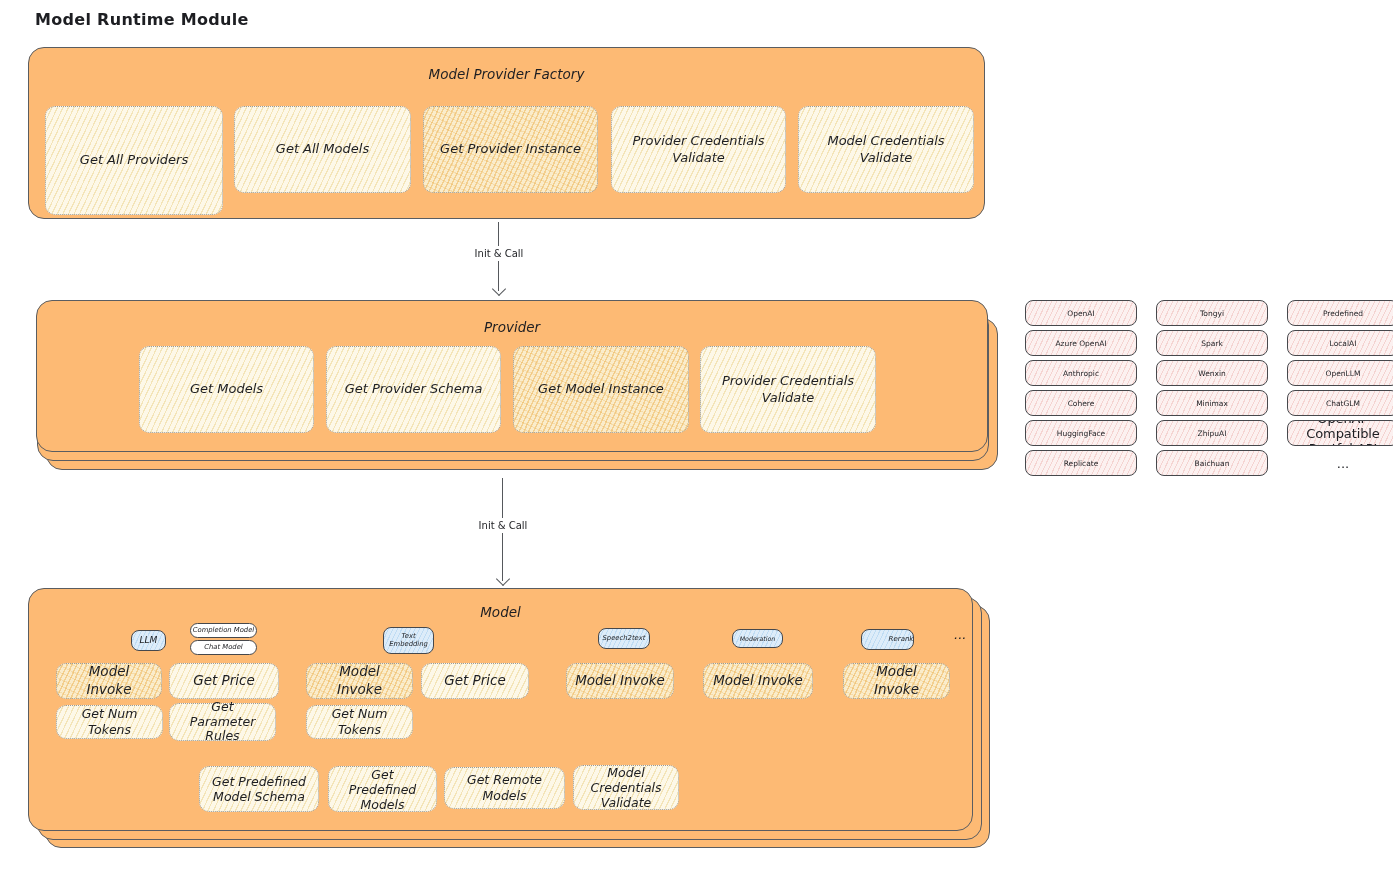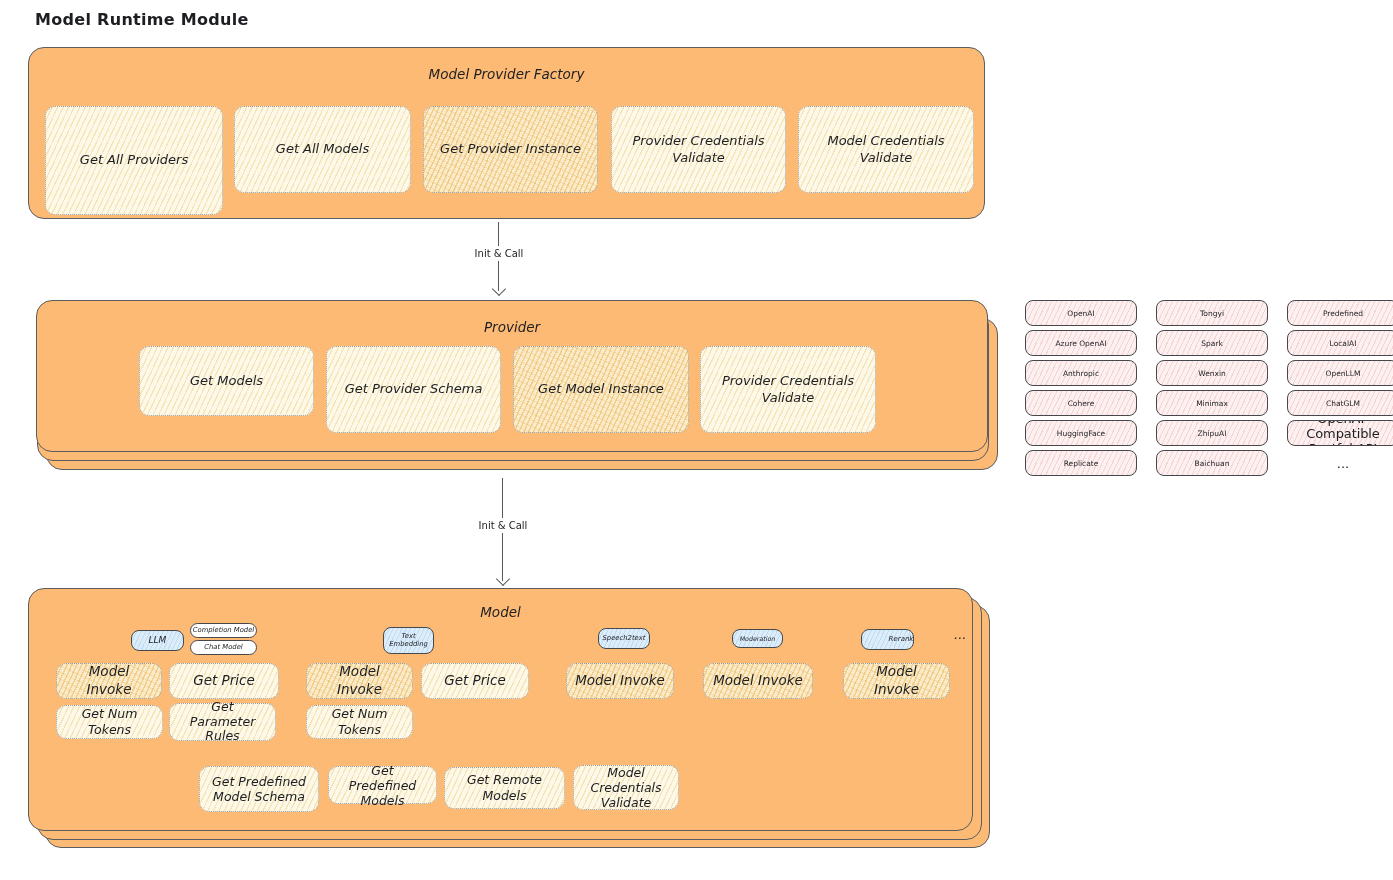--- a/index.html
+++ b/index.html
@@ -106,21 +106,21 @@
   <div class="arrow" style="left:498px;top:222px;height:72px;">
     <div class="arrow-line"></div>
     <div class="arrow-head"></div>
     <div class="arrow-label" style="top:24px;">Init &amp; Call</div>
   </div>
 
   <div class="sheet" style="left:46px;top:318px;width:952px;height:152px;"></div>
   <div class="sheet" style="left:37px;top:309px;width:952px;height:152px;"></div>
   <div class="sheet" style="left:36px;top:300px;width:952px;height:152px;">
     <div class="sheet-title">Provider</div>
-    <div class="op fill-yellow" style="left:102px;top:45px;width:175px;height:70px;text-align:right;">
+    <div class="op fill-yellow" style="left:102px;top:45px;width:175px;height:87px;text-align:right;">
         <span>Get Models</span>
       </div>
     <div class="op fill-yellow" style="left:289px;top:45px;width:175px;height:87px;">
         <span>Get Provider Schema</span>
       </div>
     <div class="op hl" style="left:476px;top:45px;width:176px;height:87px;">
         <span>Get Model Instance</span>
       </div>
     <div class="op fill-yellow" style="left:663px;top:45px;width:176px;height:87px;">
         <span>Provider Credentials Validate</span>
@@ -152,21 +152,21 @@
     <div class="arrow-line"></div>
     <div class="arrow-head"></div>
     <div class="arrow-label" style="top:40px;">Init &amp; Call</div>
   </div>
 
   <div class="sheet" style="left:45px;top:605px;width:945px;height:243px;"></div>
   <div class="sheet" style="left:37px;top:597px;width:945px;height:243px;"></div>
   <div class="sheet" style="left:28px;top:588px;width:945px;height:243px;">
     <div class="sheet-title" style="top:15px;">Model</div>
 
-    <div class="pill fill-blue" style="left:102px;top:41px;width:53px;height:21px;font-size:9px;">LLM</div>
+    <div class="pill fill-blue" style="left:102px;top:41px;width:35px;height:21px;font-size:9px;">LLM</div>
     <div class="pill" style="left:161px;top:34px;width:67px;height:15px;font-size:6.8px;">Completion Model</div>
     <div class="pill" style="left:161px;top:51px;width:67px;height:15px;font-size:6.8px;">Chat Model</div>
     <div class="pill fill-blue" style="left:354px;top:38px;width:51px;height:27px;font-size:6.8px;padding:1px 4px;">Text Embedding</div>
     <div class="pill fill-blue" style="left:569px;top:39px;width:52px;height:21px;font-size:6.8px;">Speech2text</div>
     <div class="pill fill-blue" style="left:703px;top:40px;width:51px;height:19px;font-size:6.3px;">Moderation</div>
     <div class="pill fill-blue" style="left:832px;top:40px;width:53px;height:21px;font-size:7px;padding-left:27px;">Rerank</div>
     <div class="ellipsis-text" style="left:925px;top:38px;">...</div>
 
     <div class="op hl" style="left:27px;top:74px;width:106px;height:36px;font-size:13.5px;">
         <span>Model Invoke</span>
@@ -196,21 +196,21 @@
     <div class="op fill-yellow" style="left:140px;top:114px;width:107px;height:38px;font-size:12.5px;line-height:1.15;">
         <span>Get Parameter Rules</span>
       </div>
     <div class="op fill-yellow" style="left:277px;top:116px;width:107px;height:34px;font-size:12.5px;">
         <span>Get Num Tokens</span>
       </div>
 
     <div class="op fill-yellow" style="left:170px;top:177px;width:120px;height:46px;font-size:12.5px;line-height:1.2;">
         <span>Get Predefined Model Schema</span>
       </div>
-    <div class="op fill-yellow" style="left:299px;top:177px;width:109px;height:38px;font-size:12.5px;line-height:1.2;">
+    <div class="op fill-yellow" style="left:299px;top:177px;width:109px;height:46px;font-size:12.5px;line-height:1.2;">
         <span>Get Predefined Models</span>
       </div>
     <div class="op fill-yellow" style="left:415px;top:178px;width:121px;height:42px;font-size:12.5px;">
         <span>Get Remote Models</span>
       </div>
     <div class="op fill-yellow" style="left:544px;top:176px;width:106px;height:45px;font-size:12.5px;line-height:1.2;">
         <span>Model Credentials Validate</span>
       </div>
   </div>
 

